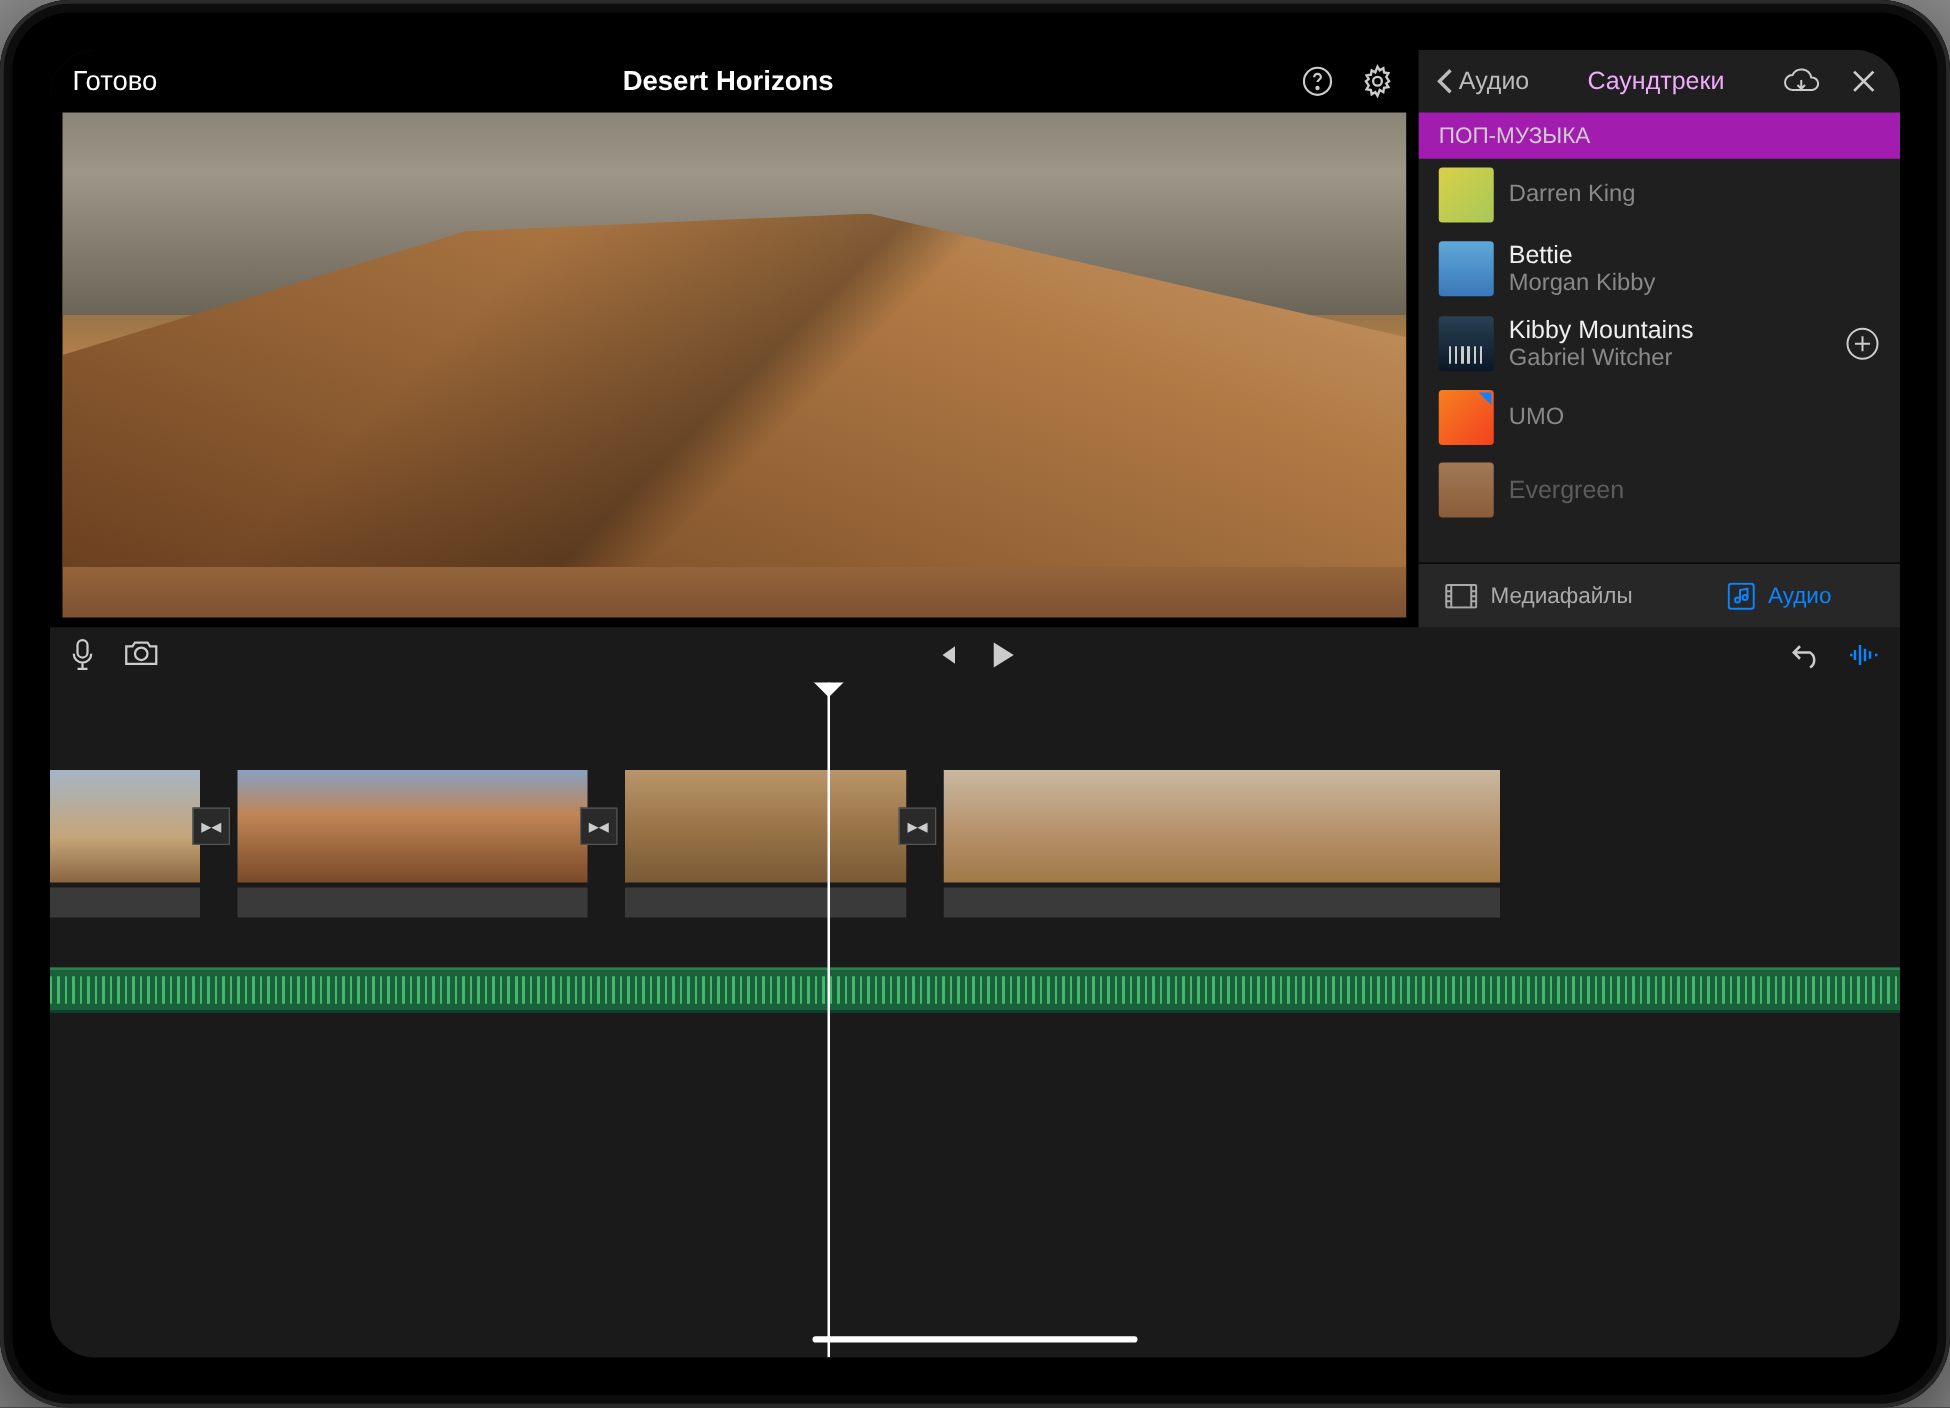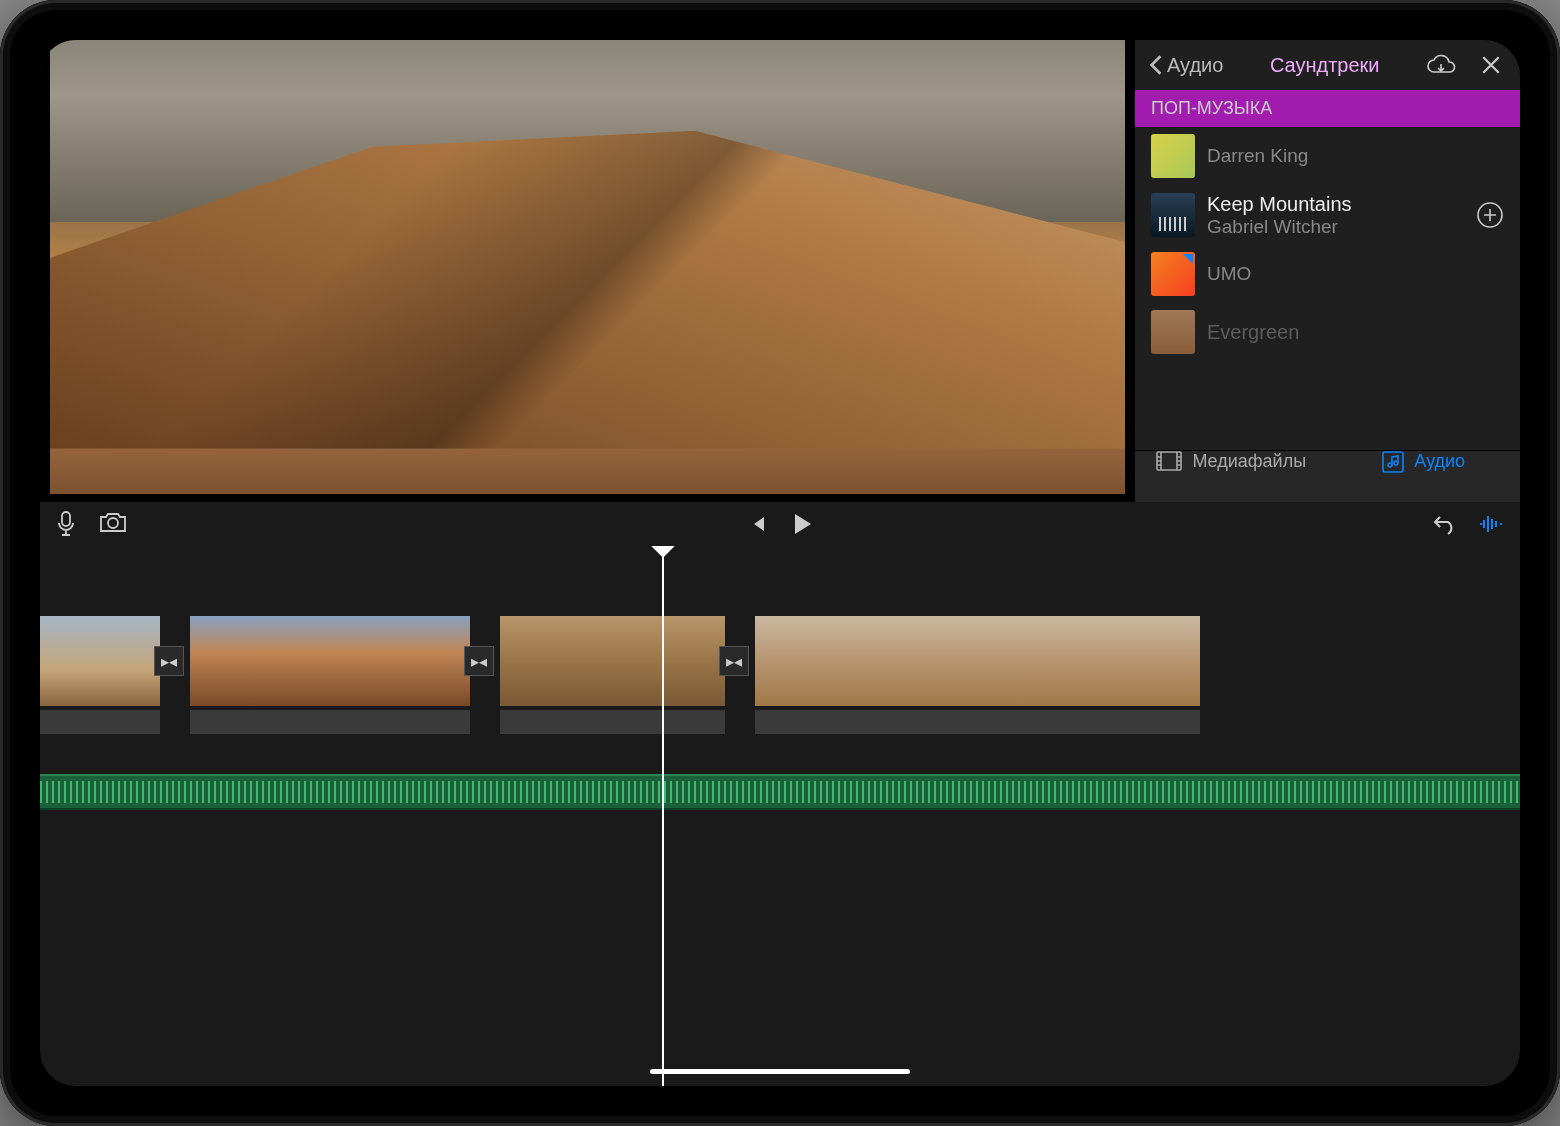--- a/index.html
+++ b/index.html
@@ -74,21 +74,21 @@
 .art1 { background: linear-gradient(135deg, #f5a030 0%, #f07020 100%); position: relative; }
 .art1::after { content: ""; position: absolute; top: 2px; right: 2px; width: 0; height: 0; border-left: 10px solid transparent; border-top: 10px solid #0a84ff; }
 .art2 { background: linear-gradient(180deg, #5fa8d8 0%, #3a78b8 100%); position: relative; }
 .art3 { background: linear-gradient(180deg, #2a4055 0%, #0a1825 100%); position: relative; }
 .art3::after { content: ""; position: absolute; bottom: 6px; left: 8px; right: 8px; height: 14px; background: repeating-linear-gradient(90deg, #ccc 0 2px, transparent 2px 5px); }
 .art4 { background: linear-gradient(135deg, #f58020 0%, #f54020 100%); position: relative; }
 .art4::after { content: ""; position: absolute; top: 2px; right: 2px; width: 0; height: 0; border-left: 10px solid transparent; border-top: 10px solid #0a84ff; }
 .art5 { background: linear-gradient(180deg, #d8a070 0%, #b87845 100%); }
 
 .sidebar-tabs { display: flex; height: 52px; background: rgba(40,40,40,0.95); border-top: 1px solid #000; }
-.tab { flex: 1; display: flex; align-items: flex-start; justify-content: center; gap: 10px; font-size: 18px; cursor: pointer; }
+.tab { flex: 1; display: flex; align-items: center; justify-content: center; gap: 10px; font-size: 18px; cursor: pointer; }
 .tab.inactive { color: #aaa; }
 .tab.active { color: #0a84ff; }
 
 
 .toolbar { display: flex; align-items: center; height: 44px; padding: 0 16px; background: #1a1a1a; position: relative; }
 .tb-left { display: flex; gap: 22px; }
 .tb-center { position: absolute; left: 50%; transform: translateX(-50%); display: flex; gap: 24px; align-items: center; }
 .tb-right { margin-left: auto; display: flex; gap: 20px; align-items: center; }
 .tb-icon { color: #ccc; cursor: pointer; }
 .tb-icon.blue { color: #0a84ff; }
@@ -120,20 +120,39 @@
 svg { display: block; }
 </style>
 </head>
 <body>
 
 <div class="device-frame">
   <div class="screen">
 
     <div class="top-area">
       <div class="preview-side">
+        <div class="preview-header">
+          <div class="done-btn">Готово</div>
+          <div class="project-title">Desert Horizons</div>
+          <div class="header-icons">
+            <div class="icon-btn">
+              <svg width="26" height="26" viewBox="0 0 24 24" fill="none" stroke="currentColor" stroke-width="1.6">
+                  <circle cx="12" cy="12" r="10"></circle>
+                  <path d="M9.5 9a2.5 2.5 0 015 0c0 1.5-2.5 2-2.5 3.5"></path>
+                  <circle cx="12" cy="17" r="0.8" fill="currentColor"></circle>
+                </svg>
+            </div>
+            <div class="icon-btn">
+              <svg width="28" height="28" viewBox="0 0 24 24" fill="none" stroke="currentColor" stroke-width="1.6">
+                  <circle cx="12" cy="12" r="3"></circle>
+                  <path d="M12 2l1.5 2.5L16 3l.5 3 3 .5-1.5 2.5L20 12l-2 1.5 1.5 2.5-3 .5-.5 3-2.5-1.5L12 22l-1.5-2.5L8 21l-.5-3-3-.5L6 15 4 12l2-1.5L4.5 8l3-.5L8 4.5 10.5 6z"></path>
+                </svg>
+            </div>
+          </div>
+        </div>
         <div class="preview-window"></div>
       </div>
 
       <div class="sidebar">
         <div class="sidebar-header">
           <div class="back-btn">
             <svg width="14" height="22" viewBox="0 0 12 20" fill="none" stroke="currentColor" stroke-width="2.5">
                 <path d="M10 2L2 10l8 8"></path>
               </svg>
             <span style="margin-left:4px">Аудио</span>
@@ -157,23 +176,30 @@
         <div class="section-label">ПОП-МУЗЫКА</div>
 
         <div class="track-list">
           <div class="track">
             <div class="track-art art0"></div>
             <div class="track-info">
               <div class="track-artist">Darren King</div>
             </div>
           </div>
           <div class="track">
+            <div class="track-art art2"></div>
+            <div class="track-info">
+              <div class="track-title">Bettie</div>
+              <div class="track-artist">Morgan Kibby</div>
+            </div>
+          </div>
+          <div class="track">
             <div class="track-art art3"></div>
             <div class="track-info">
-              <div class="track-title">Keep Mountains</div>
+              <div class="track-title">Kibby Mountains</div>
               <div class="track-artist">Gabriel Witcher</div>
             </div>
             <div class="track-action">
               <svg width="28" height="28" viewBox="0 0 28 28" fill="none" stroke="#ccc" stroke-width="1.6">
                   <circle cx="14" cy="14" r="12"></circle>
                   <path d="M14 8v12M8 14h12"></path>
                 </svg>
             </div>
           </div>
           <div class="track dimmed">

